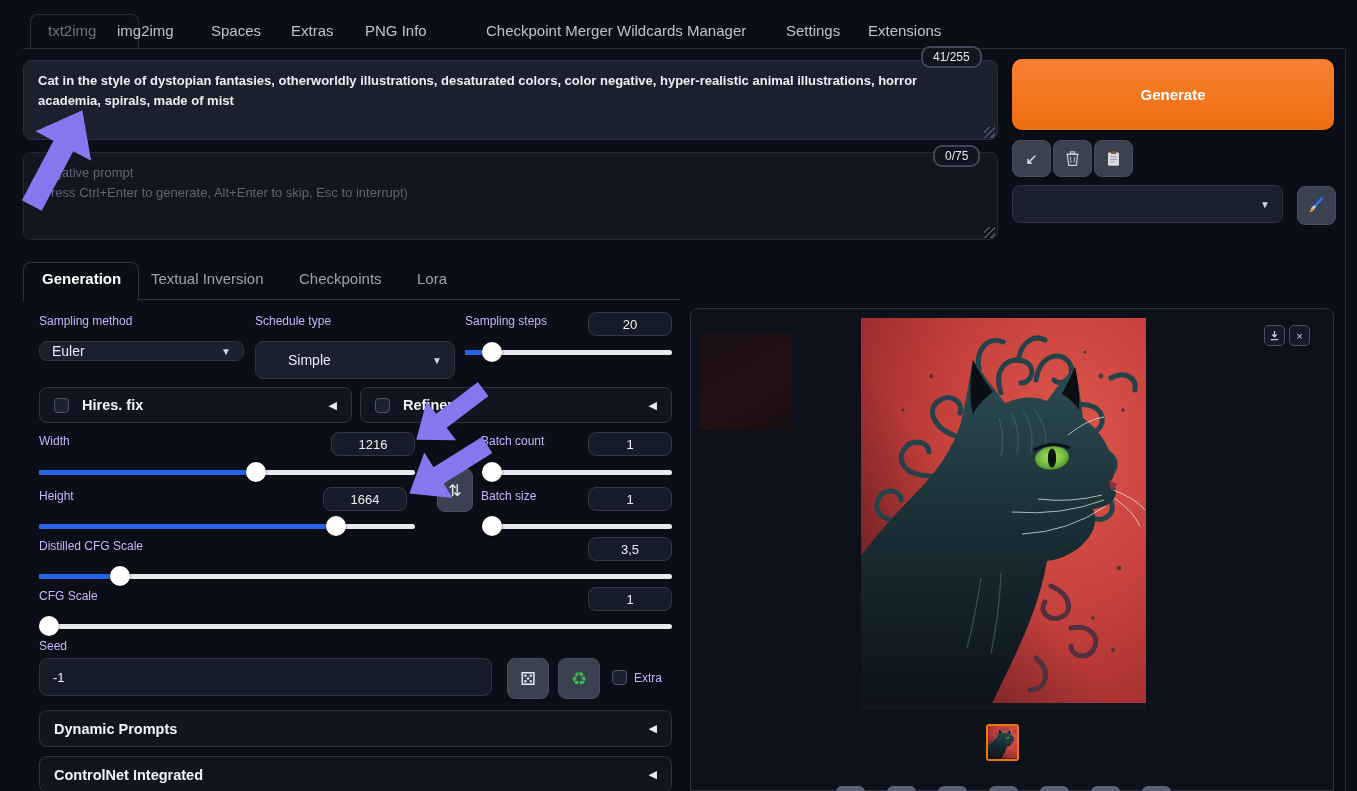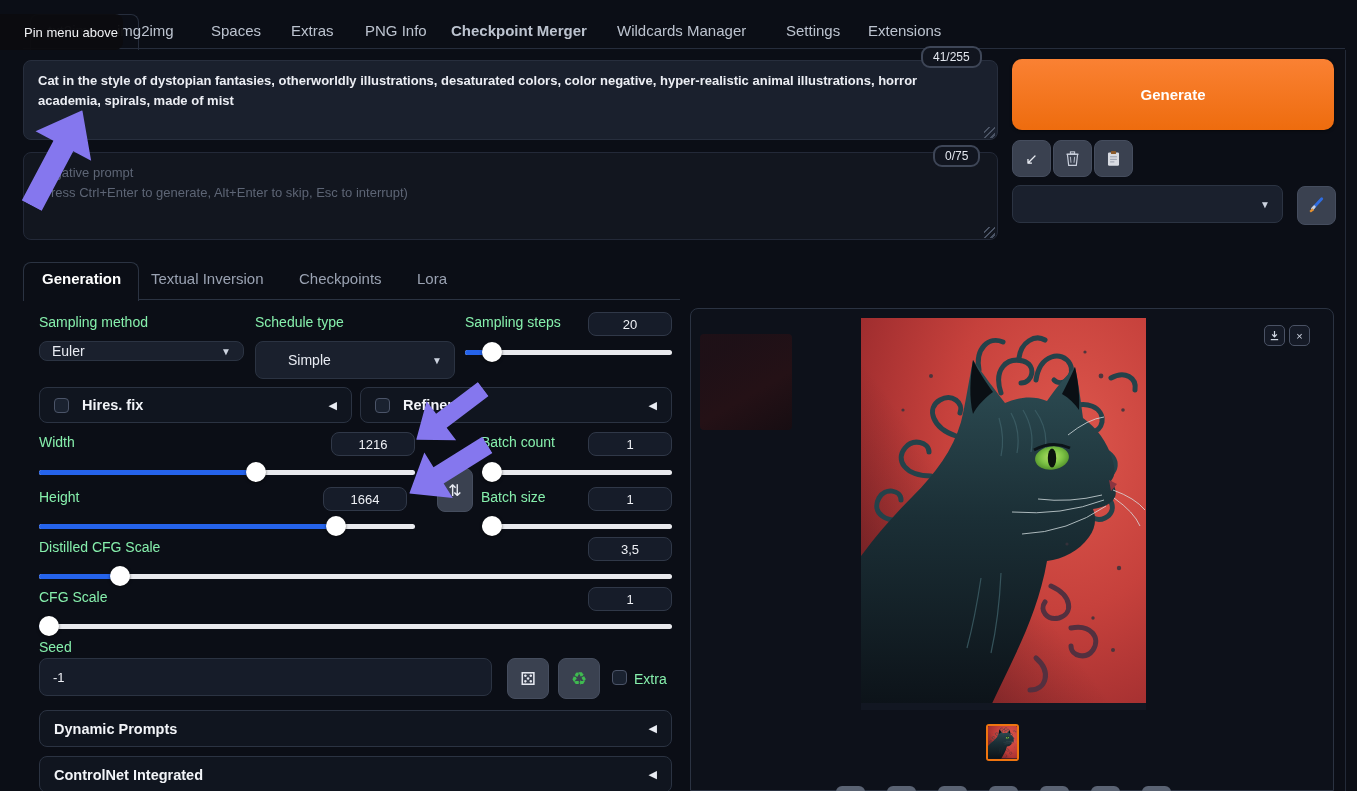--- a/index.html
+++ b/index.html
@@ -37,21 +37,21 @@
       display:flex;align-items:center;justify-content:space-between;padding:0 12px;box-sizing:border-box;
       font-size:14px;color:#e8ebf2;cursor:pointer;}
   .dd .caret{font-size:10px;color:#cdd3df;}
   
   .gen-tab{position:absolute;top:270px;font-size:15px;color:#9aa2b2;cursor:pointer;white-space:nowrap;}
   .gen-tab.active{color:#fff;font-weight:700;}
   .gen-tab-box{position:absolute;left:23px;top:262px;width:114px;height:38px;border:1px solid #2b3342;
       border-bottom:none;border-radius:8px 8px 0 0;background:#0b0e16;z-index:2;}
   .gen-line{position:absolute;left:23px;top:299px;width:657px;height:1px;background:#2b3342;}
   
-  .lbl{position:absolute;font-size:14px;color:#86efac;white-space:nowrap;}
+  .lbl{position:absolute;font-size:12px;color:#c4b5fd;white-space:nowrap;}
   .num{position:absolute;width:84px;height:24px;background:#161c29;border:1px solid #303848;border-radius:8px;
       color:#eef0f5;font-size:13px;text-align:center;font-family:"Liberation Sans",sans-serif;box-sizing:border-box;outline:none;padding:0;}
   .slider{position:absolute;height:20px;cursor:pointer;}
   .slider .track{position:absolute;left:0;right:0;top:8px;height:4.5px;border-radius:3px;background:#e9eaee;}
   .slider .fill{position:absolute;left:0;top:8px;height:4.5px;border-radius:3px;background:#2563eb;}
   .slider .knob{position:absolute;top:0;width:20px;height:20px;border-radius:50%;background:#fff;
       box-shadow:0 1px 3px rgba(0,0,0,.55);margin-left:-10px;}
   .acc{position:absolute;background:#10151f;border:1px solid #2b3342;border-radius:8px;box-sizing:border-box;
       display:flex;align-items:center;padding:0 14px;cursor:pointer;}
   .acc .acc-label{font-size:14.5px;font-weight:700;color:#f2f4f8;}
@@ -83,25 +83,24 @@
 <div id="app">
 
   <div class="nav-line"></div>
   <div class="edge-line"></div>
   <div class="tab-txt2img-box"></div>
   <span class="nav-tab" style="left:48px;color:#6b7280;">txt2img</span>
   <span class="nav-tab" style="left:117px;">img2img</span>
   <span class="nav-tab" style="left:211px;">Spaces</span>
   <span class="nav-tab" style="left:291px;">Extras</span>
   <span class="nav-tab" style="left:365px;">PNG Info</span>
-  <span class="nav-tab" style="left:451px;font-weight:bold;">Checkpoint Merger</span>
+  <span class="nav-tab" style="left:486px;">Checkpoint Merger</span>
   <span class="nav-tab" style="left:617px;">Wildcards Manager</span>
   <span class="nav-tab" style="left:786px;">Settings</span>
   <span class="nav-tab" style="left:868px;">Extensions</span>
-  <div class="tooltip">Pin menu above</div>
 
   <div class="counter" style="left:921px;top:46px;text-align:right;">41/255</div>
   <textarea id="prompt-ta" class="ta" style="">Cat in the style of dystopian fantasies, otherworldly illustrations, desaturated colors, color negative, hyper-realistic animal illustrations, horror academia, spirals, made of mist</textarea>
   <div class="resize-grip" style="left:984px;top:127px;"></div>
 
   <div class="counter" style="left:933px;top:145px;">0/75</div>
   <textarea id="negative-ta" class="ta" placeholder="Negative prompt
 (Press Ctrl+Enter to generate, Alt+Enter to skip, Esc to interrupt)" style=""></textarea>
   <div class="resize-grip" style="left:984px;top:227px;"></div>
 

